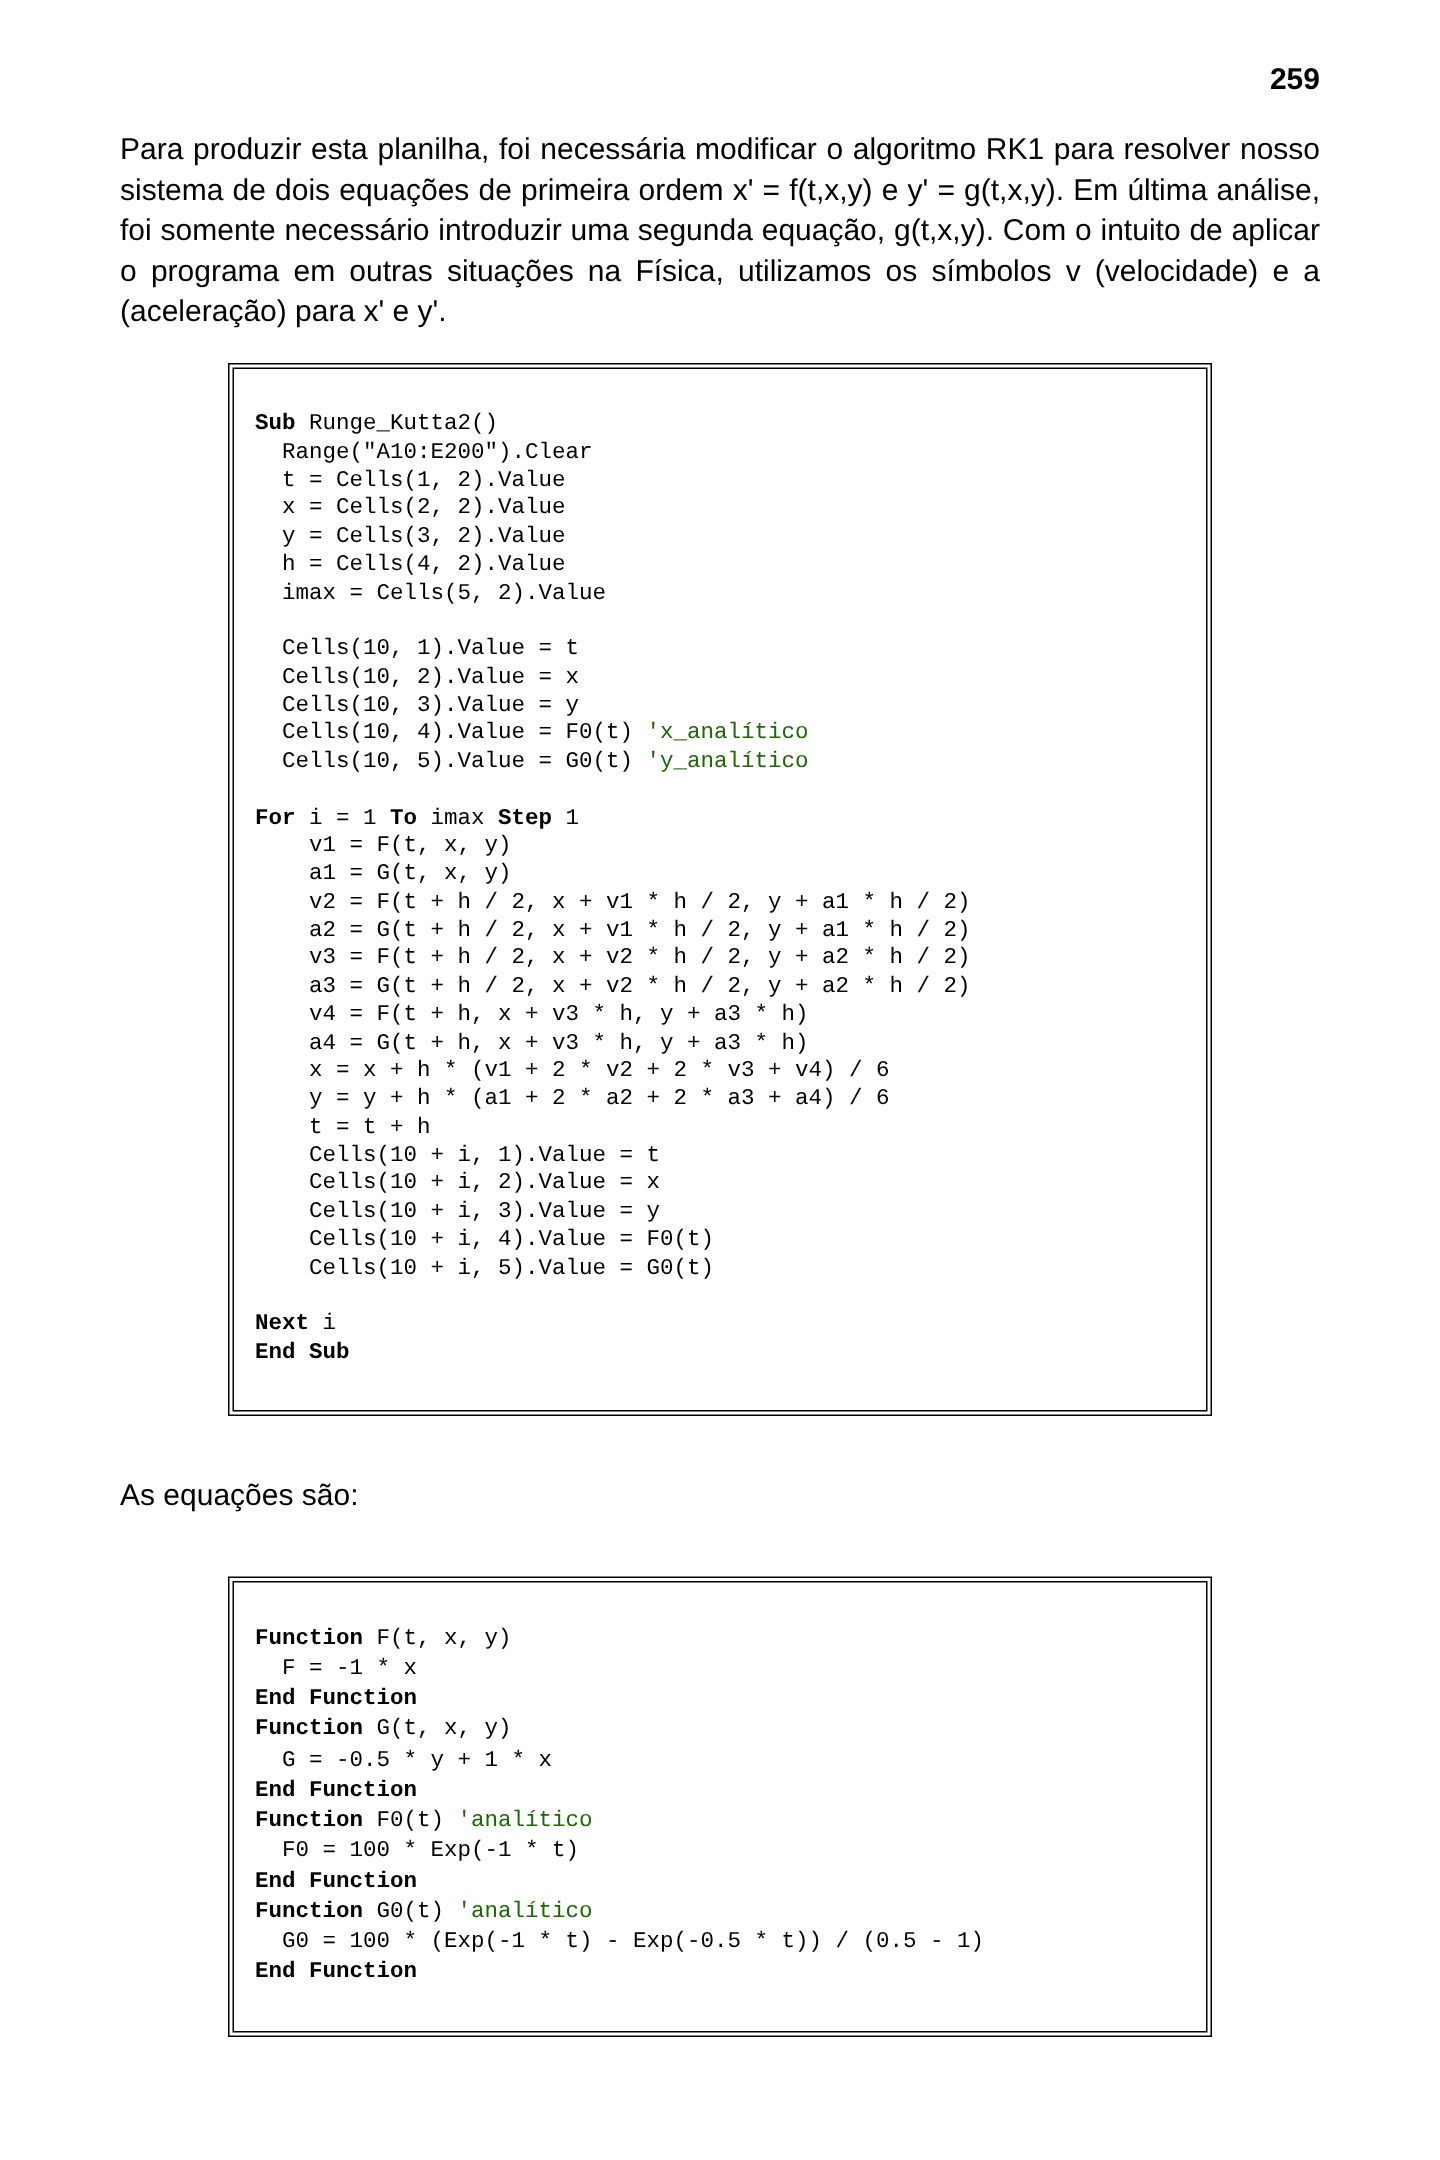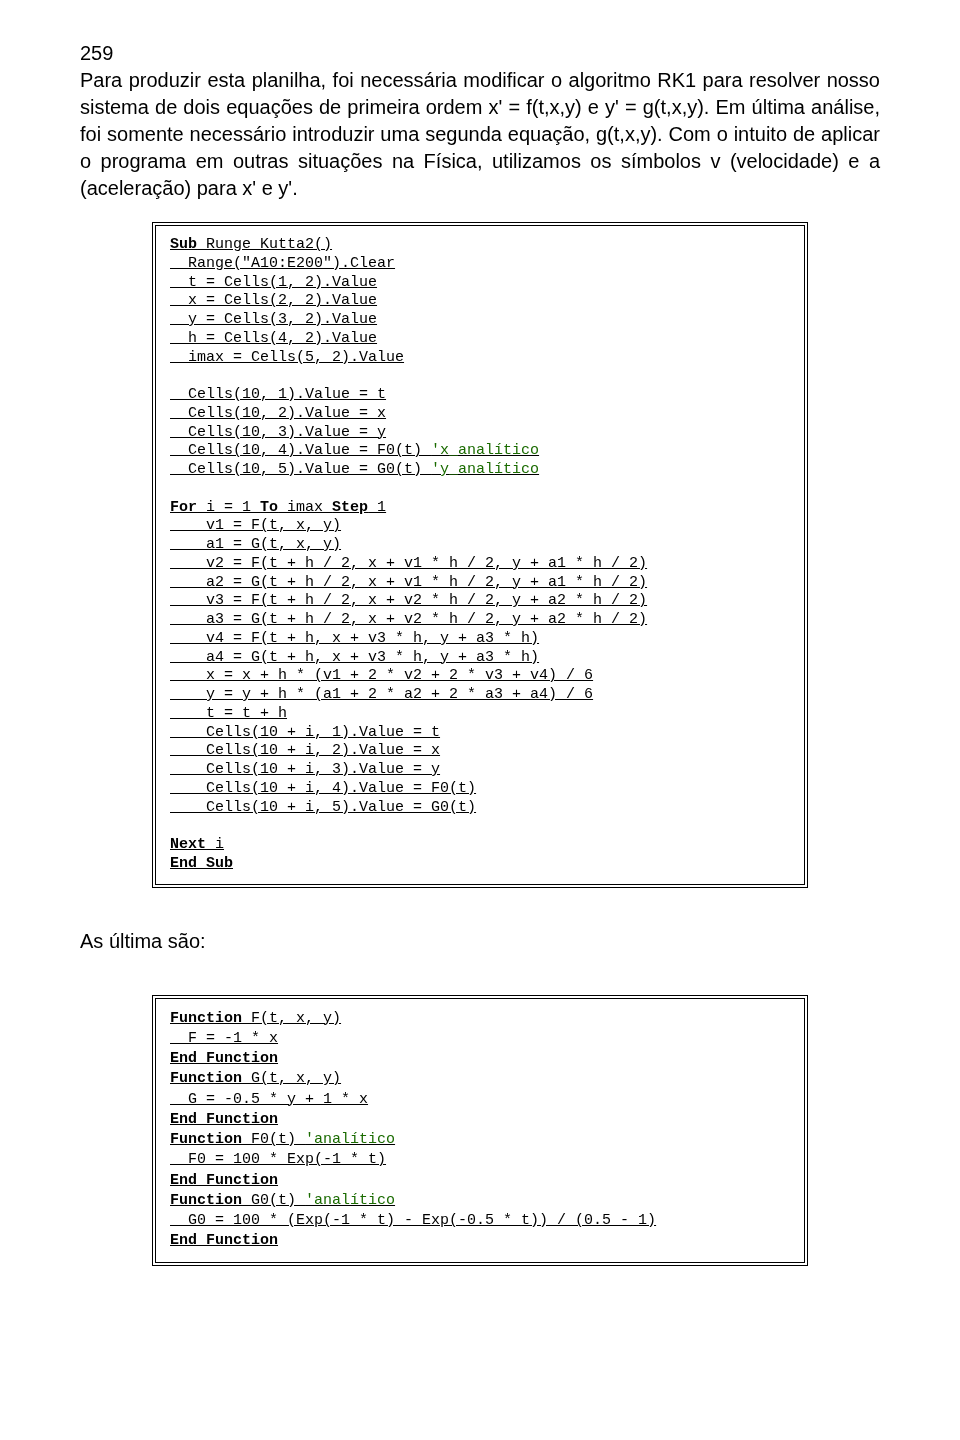--- a/index.html
+++ b/index.html
@@ -7,38 +7,39 @@
     padding: 40px 80px;
     font-family: Arial, Helvetica, sans-serif;
     font-size: 20px;
     line-height: 1.35;
     color: #000;
     background: #fff;
     width: 960px;
     box-sizing: border-box;
   }
   .page-number {
-    text-align: left;
+    text-align: right;
     font-size: 20px;
+    margin-bottom: 20px;
+    font-weight: bold;
   }
   .paragraph {
     text-align: justify;
     margin-bottom: 20px;
   }
   .code-box {
     border: 4px double #000;
     margin: 16px auto 40px auto;
     width: 620px;
-    padding: 10px 14px;
+    padding: 28px 14px;
     font-family: "Courier New", Courier, monospace;
     font-size: 15px;
     line-height: 1.25;
     white-space: pre;
     overflow: hidden;
-    text-decoration: underline;
   }
   .kw { font-weight: bold; }
   .comment { color: #1a6b00; }
   .functions-label {
     margin: 20px 0 40px 0;
   }
   .code-box.small {
     width: 620px;
     font-size: 15px;
     line-height: 1.35;
@@ -79,21 +80,21 @@
 <span>    t = t + h</span>
 <span>    Cells(10 + i, 1).Value = t</span>
 <span>    Cells(10 + i, 2).Value = x</span>
 <span>    Cells(10 + i, 3).Value = y</span>
 <span>    Cells(10 + i, 4).Value = F0(t)</span>
 <span>    Cells(10 + i, 5).Value = G0(t)</span>
 <span></span>
 <span class="kw">Next</span><span> i</span>
 <span class="kw">End Sub</span></div>
 
-<div class="functions-label">As última são:</div>
+<div class="functions-label">As equações são:</div>
 
 <div class="code-box small"><span class="kw">Function</span><span> F(t, x, y)</span>
 <span>  F = -1 * x</span>
 <span class="kw">End Function</span>
 <span class="kw">Function</span><span> G(t, x, y)</span>
 <span>  G = -0.5 * y + 1 * x</span>
 <span class="kw">End Function</span>
 <span class="kw">Function</span><span> F0(t) </span><span class="comment">'analítico</span>
 <span>  F0 = 100 * Exp(-1 * t)</span>
 <span class="kw">End Function</span>

